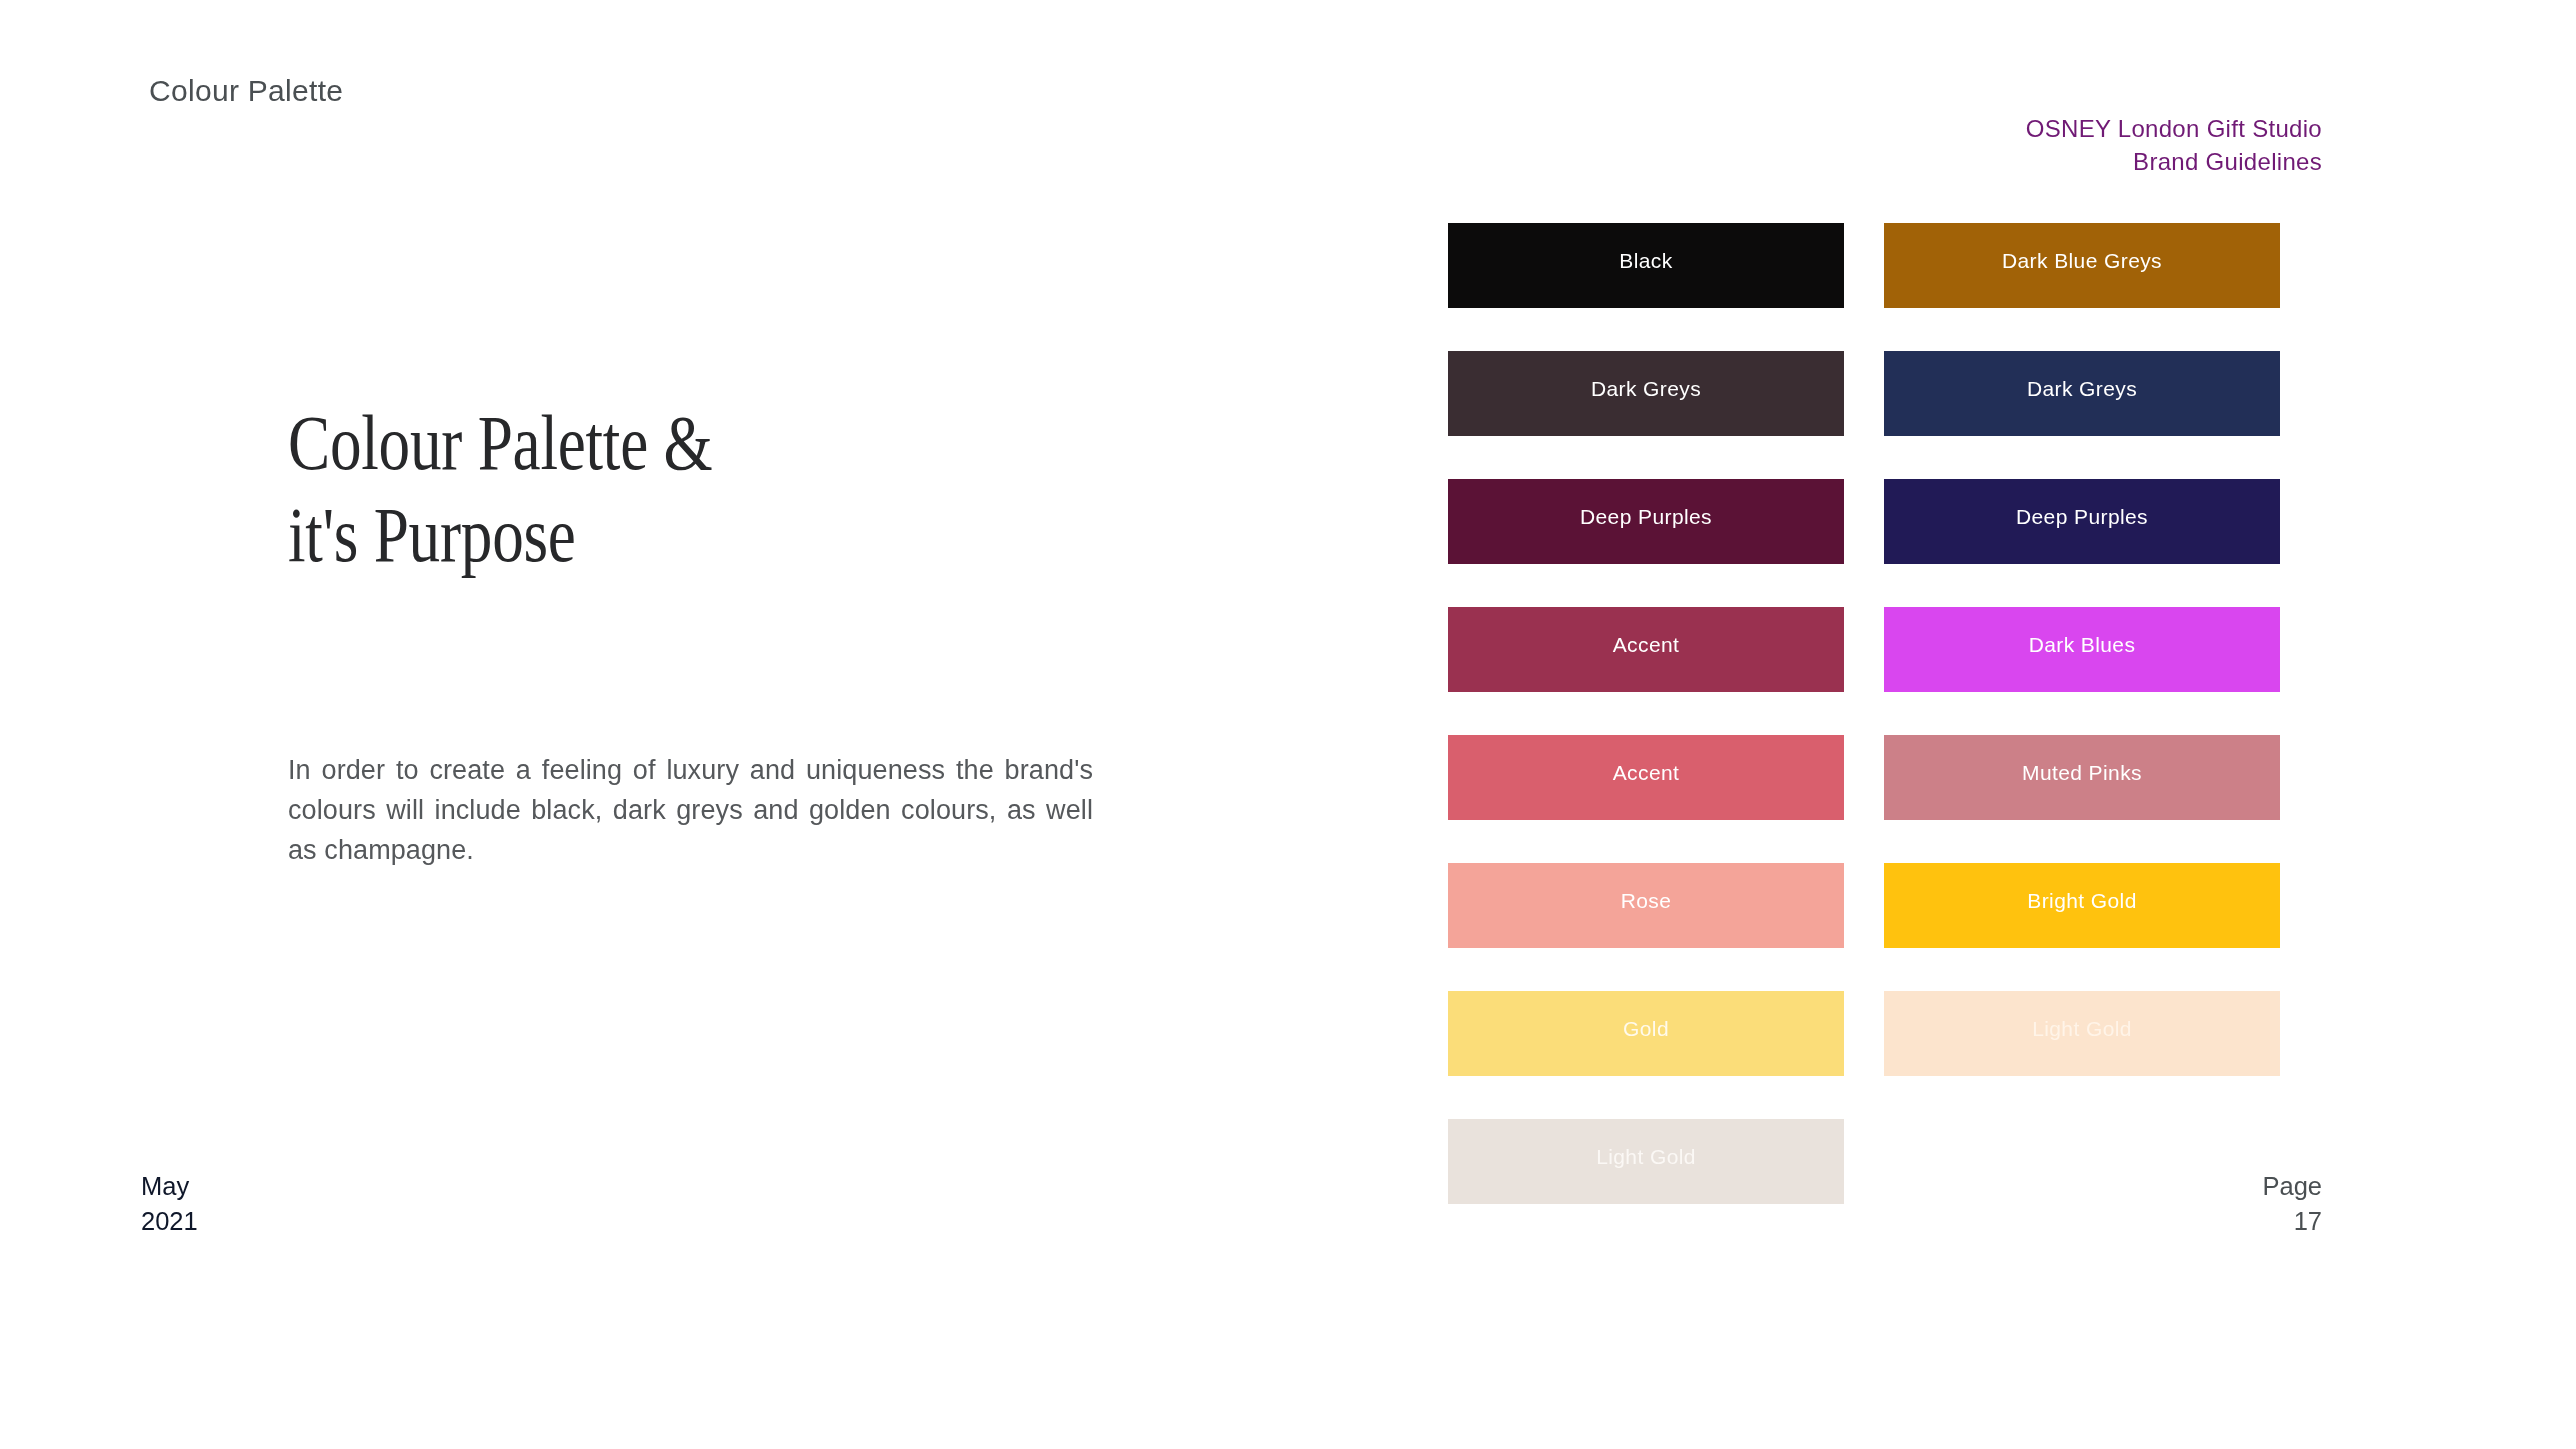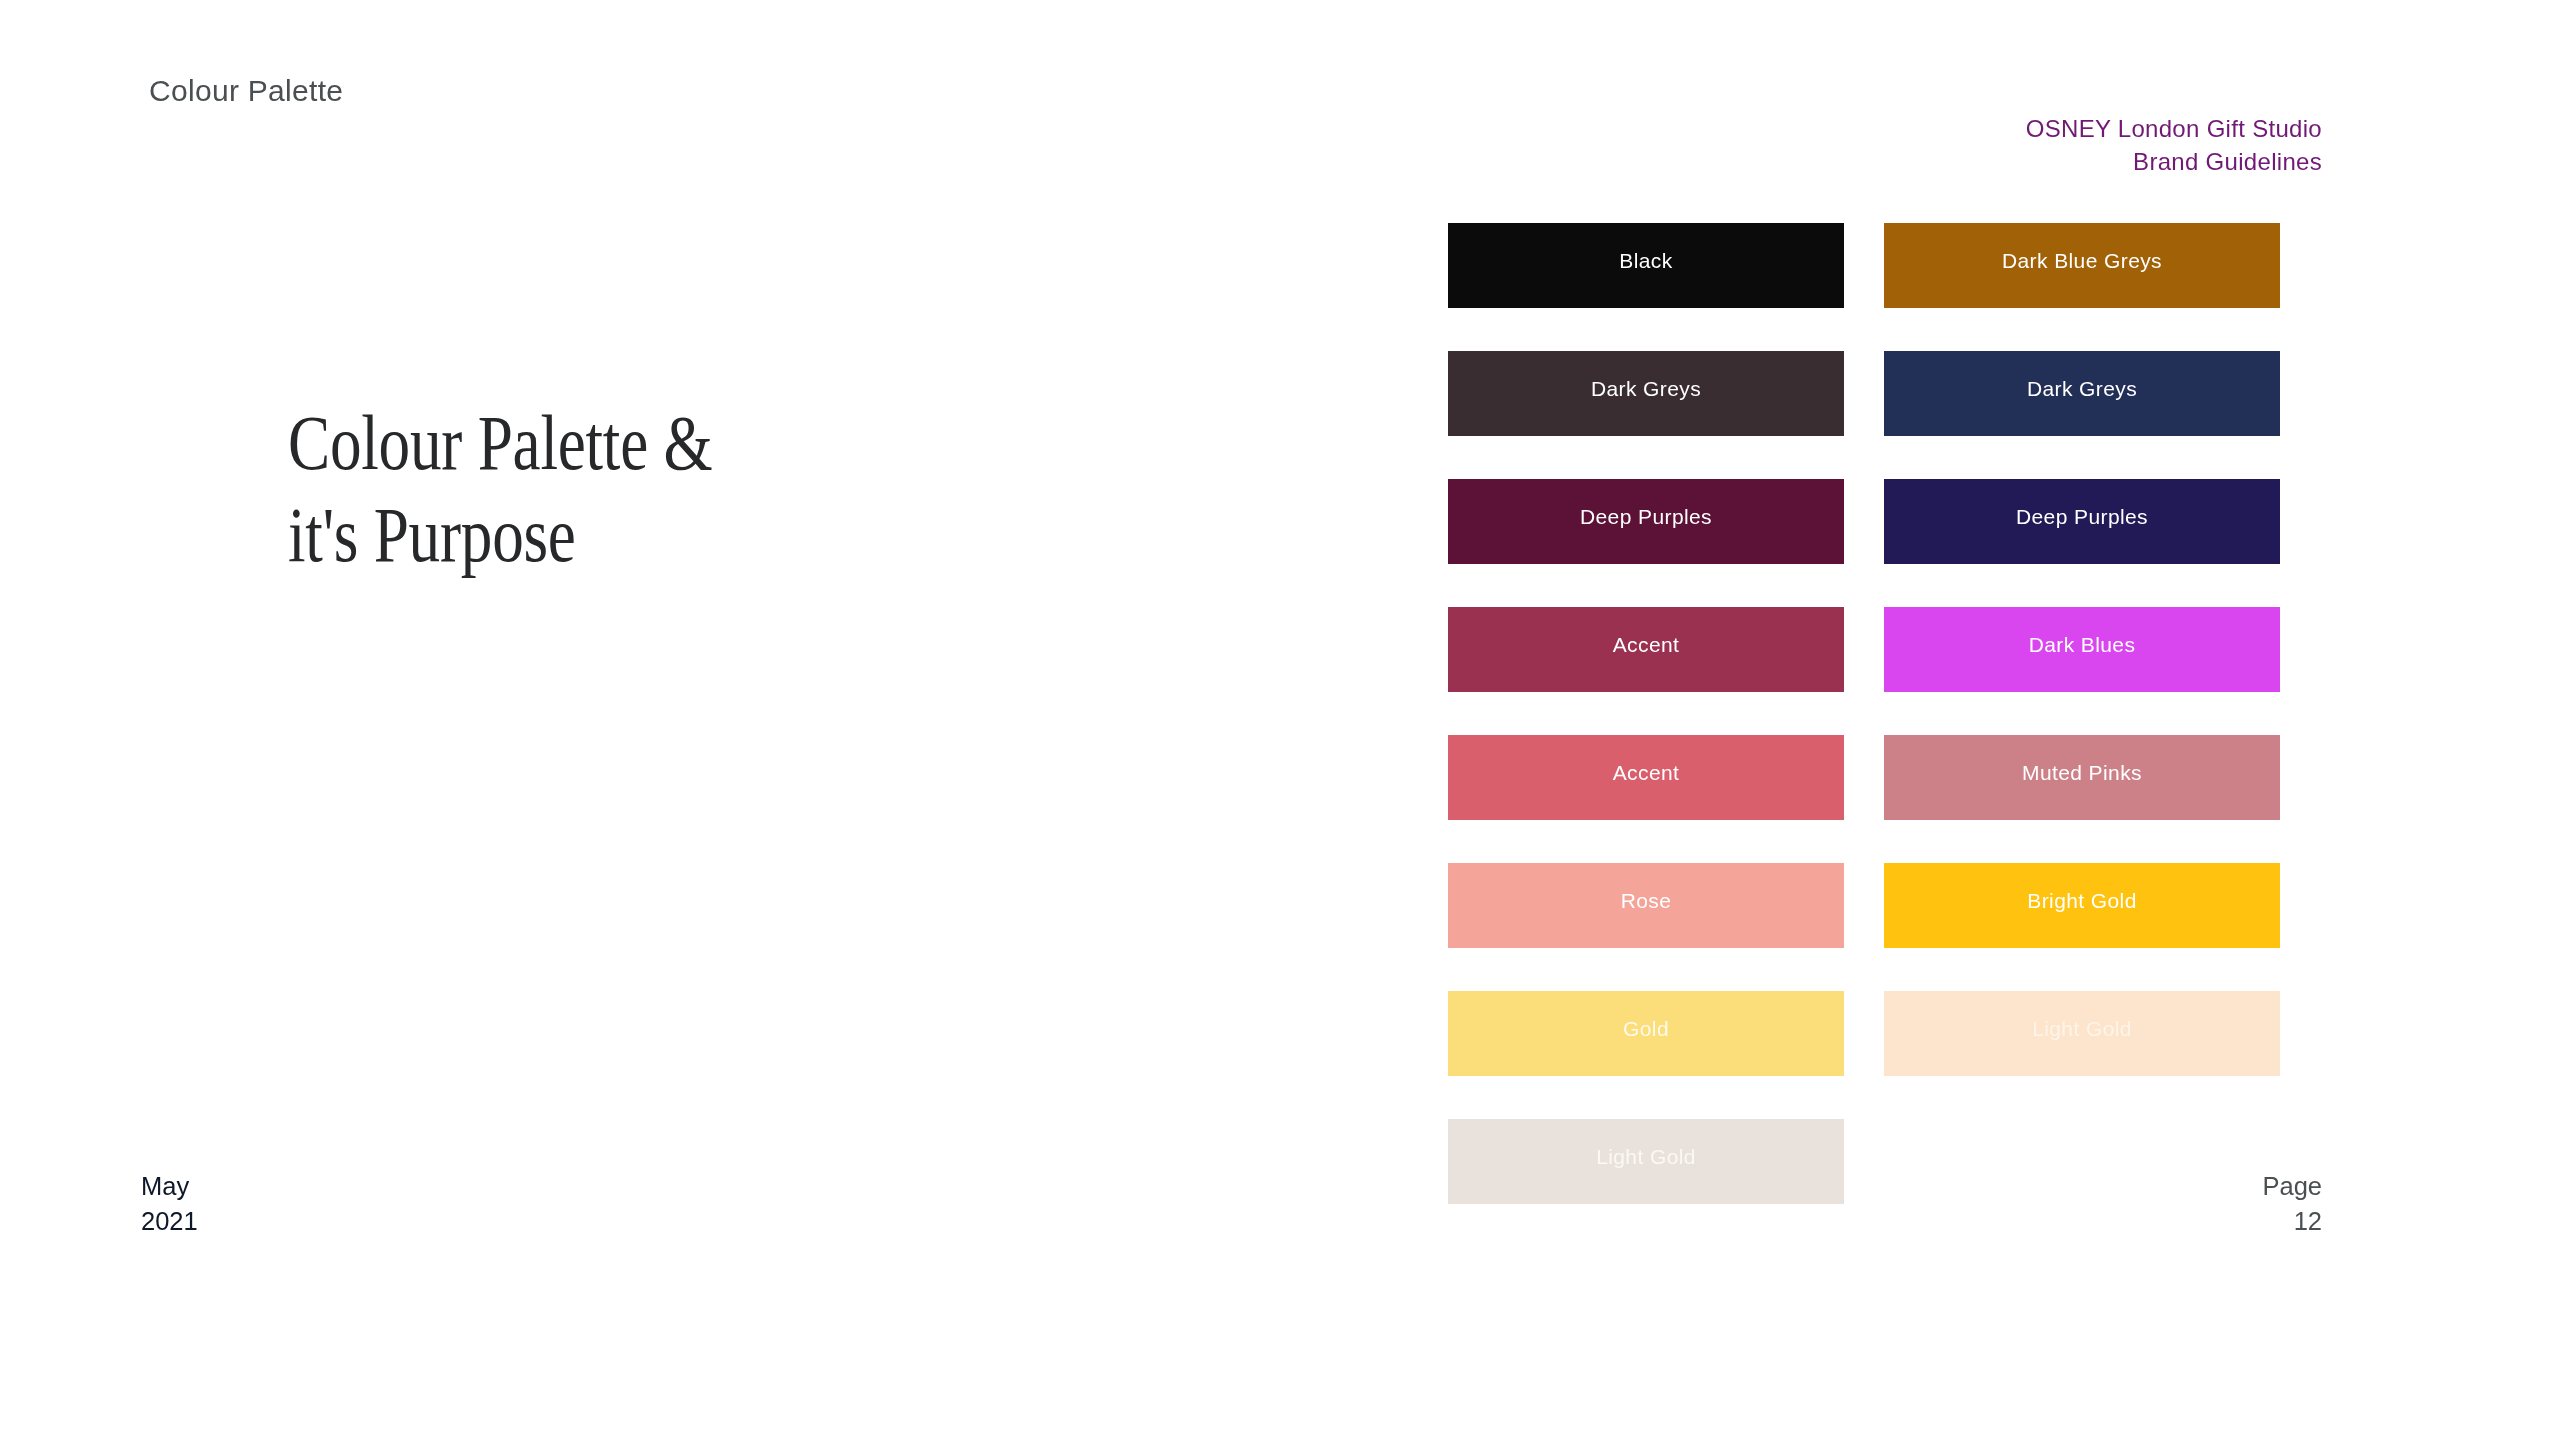--- a/index.html
+++ b/index.html
@@ -141,20 +141,21 @@
   <div class="top-label">Colour Palette</div>
 
   <div class="brand-mark">
     <div>OSNEY London Gift Studio</div>
     <div>Brand Guidelines</div>
   </div>
 
   <div class="headline">Colour Palette &amp;
 it's Purpose</div>
 
+  <div class="body-copy">In order to create a feeling of luxury and uniqueness the brand's colours will include black, dark greys and golden colours, as well as champagne.</div>
 
   <div class="swatch-grid">
       <div class="swatch" style="background: rgb(12, 11, 11);">
         <span class="swatch-label" style="color: rgb(255, 255, 255);">Black</span>
       </div>
       <div class="swatch" style="background: #a16207;">
         <span class="swatch-label" style="color: rgb(255, 255, 255);">Dark Blue Greys</span>
       </div>
       <div class="swatch" style="background: rgb(58, 45, 50);">
         <span class="swatch-label" style="color: rgb(255, 255, 255);">Dark Greys</span>
@@ -194,16 +195,16 @@
       </div>
       <div class="swatch" style="background: rgb(233, 226, 220);">
         <span class="swatch-label" style="color: rgb(251, 248, 245);">Light Gold</span>
       </div>
     </div>
 
   <div class="footer-date">May
 2021</div>
 
   <div class="footer-page">Page
-12</div>
+17</div>
 
 </div>
 
 
 </body></html>

